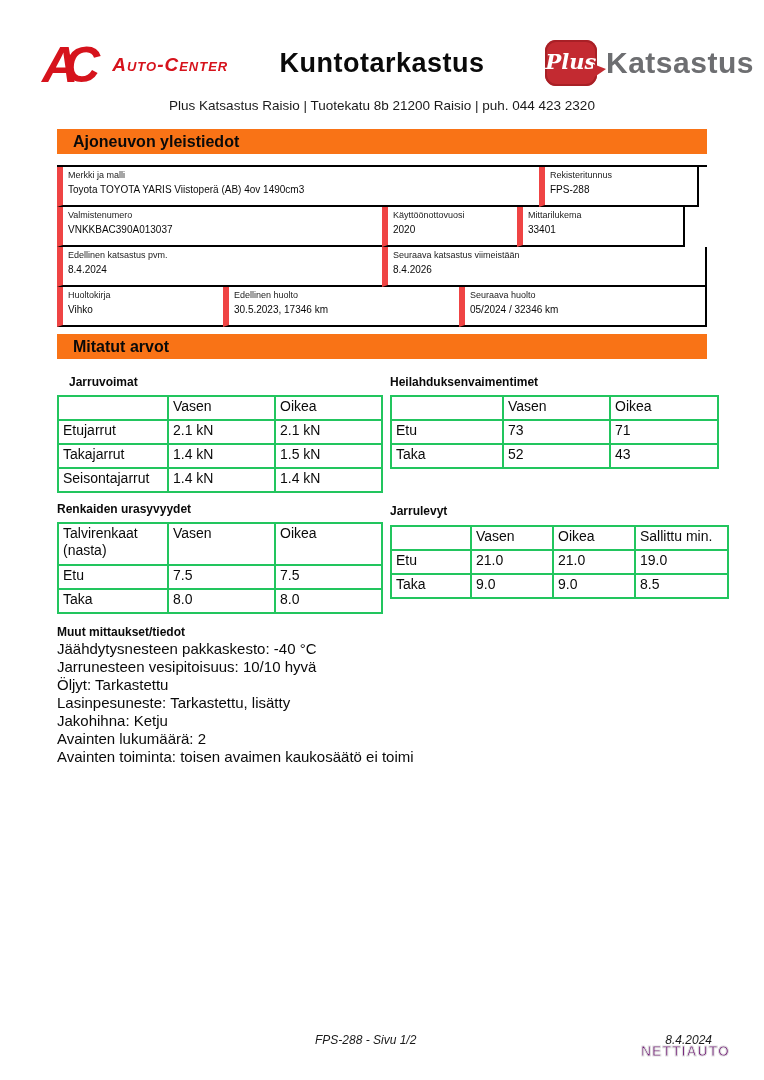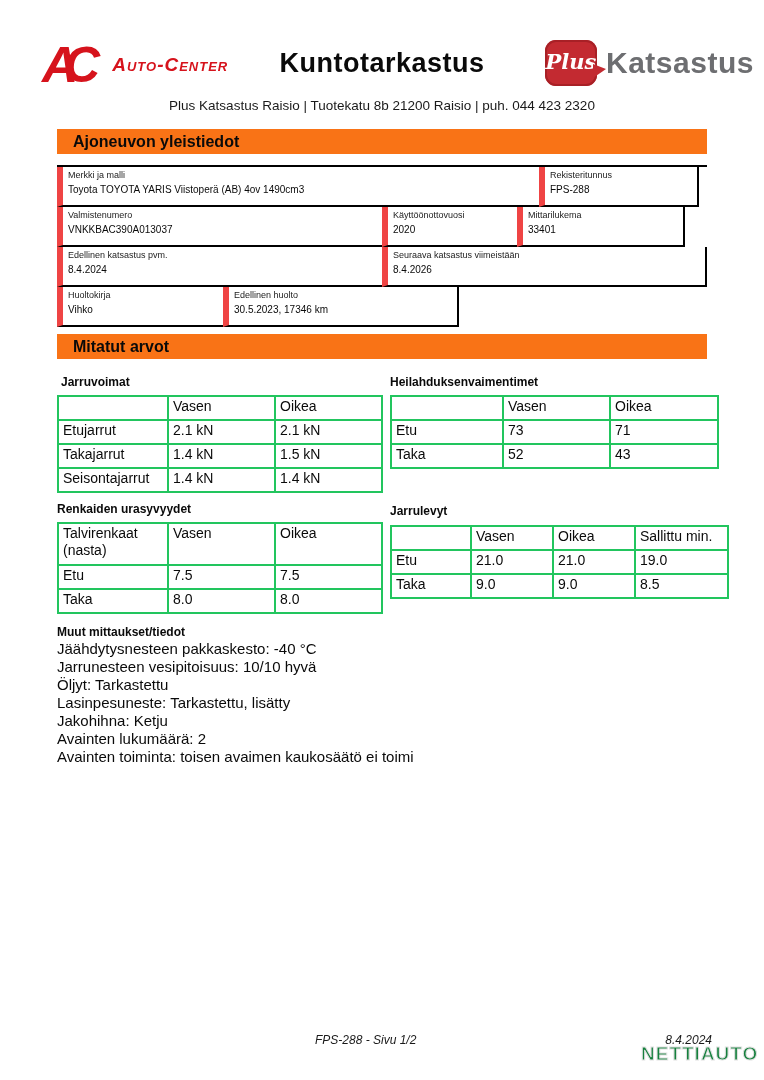--- a/index.html
+++ b/index.html
@@ -61,21 +61,21 @@
   .vcell {
     border-left:6px solid #ef4444; border-bottom:2px solid #000;
     box-sizing:border-box; padding:3px 5px 0 5px; height:40px; overflow:hidden;
   }
   .vrow .vcell:last-child { border-right:2px solid #000; }
   .vlabel { font-size:9px; color:#222; line-height:11px; white-space:nowrap; }
   .vvalue { font-size:10px; color:#0a0a0a; margin-top:3px; white-space:nowrap; }
 
   
   .mlabel { font-size:12px; font-weight:bold; color:#0a0a0a; }
-  .lbl-brakeforces { left:61px; top:375px; }
+  .lbl-brakeforces { left:69px; top:375px; }
   .lbl-shocks { left:390px; top:375px; }
   .lbl-tires { left:57px; top:502px; }
   .lbl-discs { left:390px; top:504px; }
   table.mtable { border-collapse:collapse; }
   .t-brakeforces { left:57px; top:395px; }
   .t-shocks { left:390px; top:395px; }
   .t-tires { left:57px; top:522px; }
   .t-discs { left:390px; top:525px; }
   .mtable td {
     border:2px solid #22c55e; font-size:14px; color:#0a0a0a;
@@ -100,22 +100,22 @@
   .other-line { font-size:15px; line-height:18px; color:#0a0a0a; }
 
   
   .footer-pageinfo {
     left:315px; top:1033px; font-size:12px; font-style:italic; color:#1a1a1a;
   }
   .footer-date {
     right:52px; top:1033px; font-size:12px; font-style:italic; color:#1a1a1a;
   }
   .watermark {
-    left:641px; top:1043px; font-size:19px; font-weight:bold;
-    color:#15803d; -webkit-text-stroke:1px #e2e2e2; letter-spacing:1px;
+    left:641px; top:1043px; font-size:14px; font-weight:bold;
+    color:#701a75; -webkit-text-stroke:1px #e2e2e2; letter-spacing:1px;
   }
 </style>
 </head>
 <body>
 
 <div class="page">
 
   <div class="abs ac-logo">
     <span class="ac-mark">AC</span>
     <span class="ac-text">Auto-Center</span>
@@ -171,20 +171,24 @@
       </div>
     </div>
     <div class="vrow">
       <div class="vcell" style="width:166px">
         <div class="vlabel">Huoltokirja</div>
         <div class="vvalue">Vihko</div>
       </div>
       <div class="vcell" style="width:236px">
         <div class="vlabel">Edellinen huolto</div>
         <div class="vvalue">30.5.2023, 17346 km</div>
+      </div>
+      <div class="vcell" style="width:248px">
+        <div class="vlabel">Seuraava huolto</div>
+        <div class="vvalue">05/2024 / 32346 km</div>
       </div>
     </div>
   </div>
 
   <div class="abs section-bar bar-measured">Mitatut arvot</div>
 
   <div class="abs mlabel lbl-brakeforces">Jarruvoimat</div>
   <table class="abs mtable t-brakeforces">
     <tbody>
         <tr>

